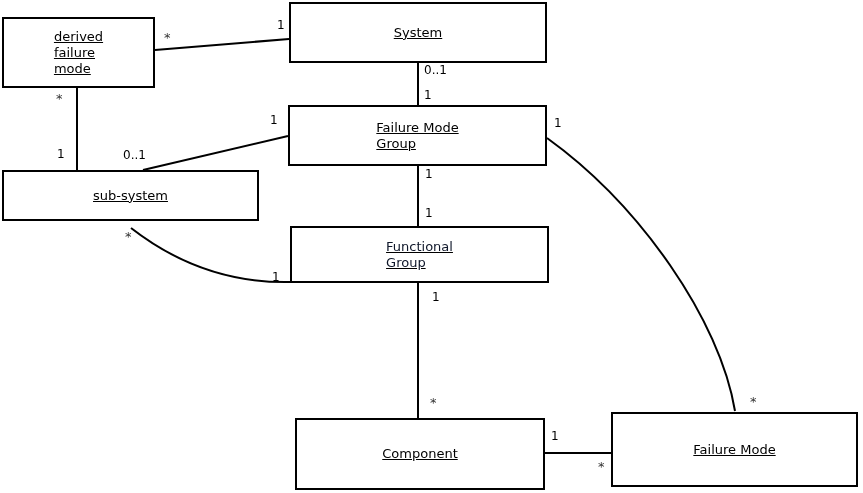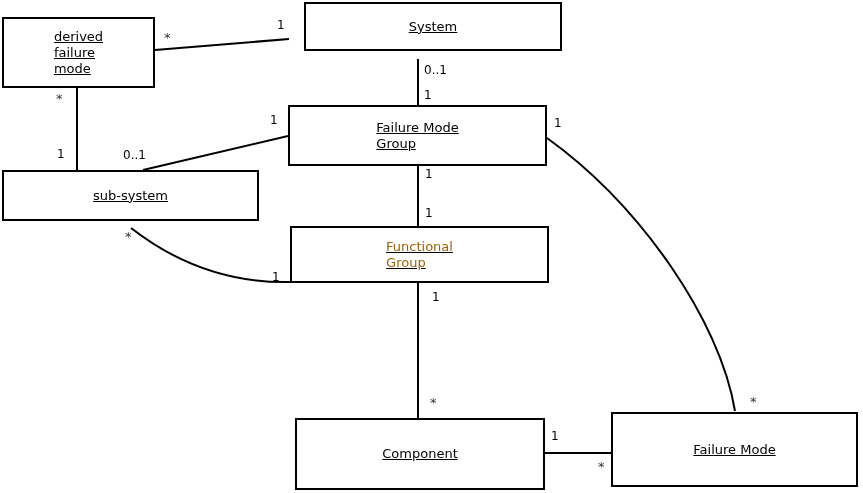--- a/index.html
+++ b/index.html
@@ -80,32 +80,32 @@
         <path d="M 547 138 C 640 205 720 320 735 411"></path>
       </g>
   </svg>
 
   <div id="nodes-group">
       <div class="uml-box" style="left: 2px; top: 17px; width: 153px; height: 71px; border-color: rgb(0, 0, 0);">
         <span class="uml-box-label" style="color: rgb(0, 0, 0);">derived
 failure
 mode</span>
       </div>
-      <div class="uml-box" style="left: 304px; top: 2px; width: 258px; height: 49px; border-color: rgb(0, 0, 0);">
+      <div class="uml-box" style="left: 289px; top: 2px; width: 258px; height: 61px; border-color: rgb(0, 0, 0);">
         <span class="uml-box-label" style="color: rgb(0, 0, 0);">System</span>
       </div>
       <div class="uml-box" style="left: 288px; top: 105px; width: 259px; height: 61px; border-color: rgb(0, 0, 0);">
         <span class="uml-box-label" style="color: rgb(0, 0, 0);">Failure Mode
 Group</span>
       </div>
       <div class="uml-box" style="left: 2px; top: 170px; width: 257px; height: 51px; border-color: rgb(0, 0, 0);">
         <span class="uml-box-label" style="color: rgb(0, 0, 0);">sub-system</span>
       </div>
       <div class="uml-box" style="left: 290px; top: 226px; width: 259px; height: 57px; border-color: rgb(0, 0, 0);">
-        <span class="uml-box-label" style="color: #a16207;">Functional
+        <span class="uml-box-label" style="color: #0f172a;">Functional
 Group</span>
       </div>
       <div class="uml-box" style="left: 295px; top: 418px; width: 250px; height: 72px; border-color: rgb(0, 0, 0);">
         <span class="uml-box-label" style="color: rgb(0, 0, 0);">Component</span>
       </div>
       <div class="uml-box" style="left: 611px; top: 412px; width: 247px; height: 75px; border-color: rgb(0, 0, 0);">
         <span class="uml-box-label" style="color: rgb(0, 0, 0);">Failure Mode</span>
       </div>
     </div>
   <div id="mults-group">

